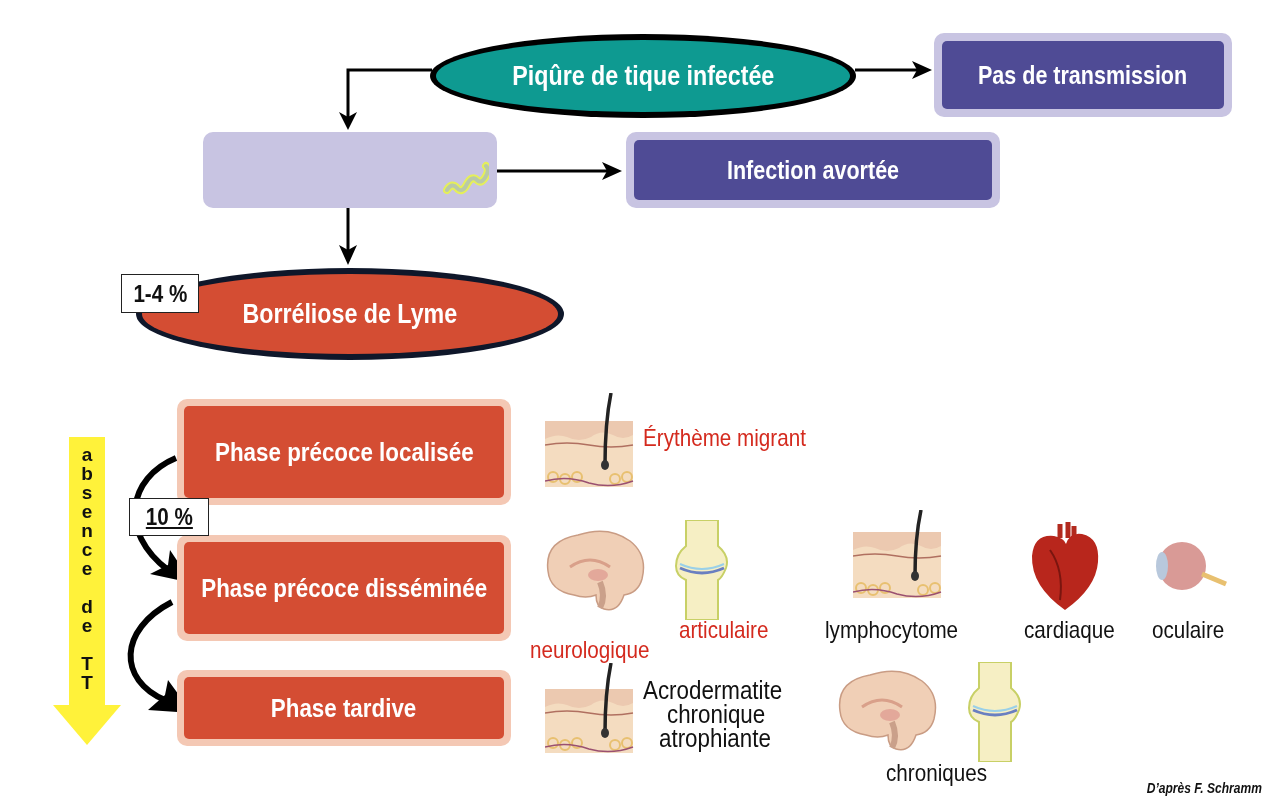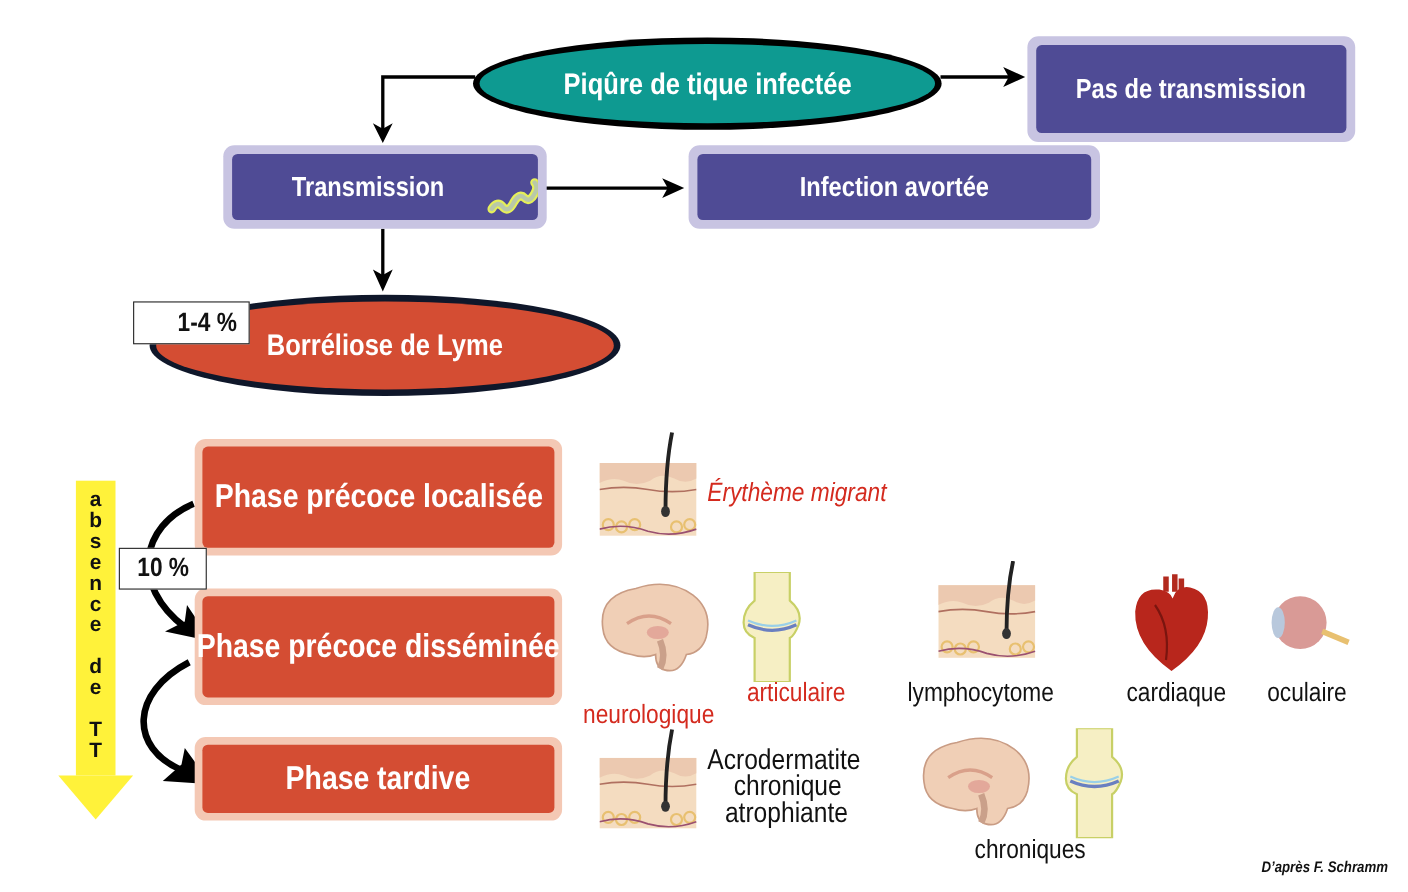--- a/index.html
+++ b/index.html
@@ -13,21 +13,21 @@
                  background:#4f4b95; border-radius:5px; color:#fff;
                  display:flex; align-items:center; justify-content:center;
                  font-weight:bold; font-size:25px; transform-origin:center; }
   .pbox .inner span { display:inline-block; transform:scaleX(0.86); }
 
   
   .rbox { position:absolute; background:#f4c8b4; border-radius:10px; }
   .rbox .inner { position:absolute; left:7px; top:7px; right:7px; bottom:7px;
                  background:#d44d33; border-radius:5px; color:#fff;
                  display:flex; align-items:center; justify-content:center;
-                 font-weight:bold; font-size:30px; }
+                 font-weight:bold; font-size:26px; }
   .rbox .inner span { display:inline-block; transform:scaleX(0.86); white-space:nowrap; }
 
   .ellipse { position:absolute; border-radius:50%; display:flex; align-items:center; justify-content:center; }
   .ellipse span { display:inline-block; transform:scaleX(0.86); white-space:nowrap; color:#fff; font-weight:bold; font-size:27px; }
 
   .pct { position:absolute; background:#fff; border:1.5px solid #222; font-weight:bold; font-size:24px; color:#111;
          display:flex; align-items:center; justify-content:center; }
   .pct span { display:inline-block; transform:scaleX(0.86); }
 
   .label { position:absolute; font-size:24px; white-space:nowrap; }
@@ -76,68 +76,65 @@
   <path d="M150,574 L192,583 L170,550 L168,565 z" fill="#000"></path>
   <path d="M172,602 C118,630 118,680 165,700" stroke="#000" stroke-width="6" fill="none"></path>
   <path d="M148,710 L192,713 L168,680 L165,695 z" fill="#000"></path>
 </svg>
 
 <div class="ellipse" style="left:430px; top:34px; width:426px; height:84px; background:#000000;">
   <div style="position:absolute; left:6px; top:6px; right:6px; bottom:6px; border-radius:50%; background:#0e9a91;"></div>
   <span style="position:relative;">Piqûre de tique infectée</span>
 </div>
 
-<div class="pbox" style="left:934px; top:33px; width:298px; height:96px;">
+<div class="pbox" style="left:934px; top:33px; width:298px; height:84px;">
   <div class="inner">
       <span>Pas de transmission</span>
     </div>
 </div>
 
 <div class="pbox" style="left:203px; top:132px; width:294px; height:76px;">
-  <div class="inner">
-    <span style="margin-right:30px;">Transmission</span>
-  </div>
   <svg class="abs" style="left:240px; top:28px;" width="46" height="36">
     <path d="M4,30 q5,-8 10,-2 q5,6 10,-4 q5,-9 10,-4 q5,5 10,-6 q2,-5 -1,-8" stroke="#e5ef5a" stroke-width="8" fill="none" stroke-linecap="round"></path>
     <path d="M4,30 q5,-8 10,-2 q5,6 10,-4 q5,-9 10,-4 q5,5 10,-6 q2,-5 -1,-8" stroke="#b9c9a8" stroke-width="4" fill="none" stroke-linecap="round"></path>
   </svg>
 </div>
 
 <div class="pbox" style="left:626px; top:132px; width:374px; height:76px;">
   <div class="inner">
       <span>Infection avortée</span>
     </div>
 </div>
 
 <div class="ellipse" style="left:136px; top:268px; width:428px; height:92px; background:#0f172a;">
   <div style="position:absolute; left:6px; top:6px; right:6px; bottom:6px; border-radius:50%; background:#d44d33;"></div>
   <span style="position:relative;">Borréliose de Lyme</span>
 </div>
 
-<div class="pct" style="left:121px; top:274px; width:76px; height:37px;padding-left:28px;">
+<div class="pct" style="left:121px; top:274px; width:76px; height:37px;">
   <span>1-4 %</span>
 </div>
 
 <div class="rbox" style="left:177px; top:399px; width:334px; height:106px;">
   <div class="inner">
       <span>Phase précoce localisée</span>
     </div>
 </div>
 <div class="rbox" style="left:177px; top:535px; width:334px; height:106px;">
   <div class="inner">
       <span>Phase précoce disséminée</span>
     </div>
 </div>
 <div class="rbox" style="left:177px; top:670px; width:334px; height:76px;">
   <div class="inner">
       <span>Phase tardive</span>
     </div>
 </div>
 
-<div class="pct" style="left:108px; top:498px; width:78px; height:36px;">
+<div class="pct" style="left:129px; top:498px; width:78px; height:36px;text-decoration:underline;">
   <span>10 %</span>
 </div>
 
 <div class="vtext">
   <div>a</div>
   <div>b</div>
   <div>s</div>
   <div>e</div>
   <div>n</div>
   <div>c</div>
@@ -158,21 +155,21 @@
     <circle cx="8" cy="84" r="5"></circle>
       <circle cx="20" cy="86" r="5"></circle>
       <circle cx="32" cy="84" r="5"></circle>
       <circle cx="70" cy="86" r="5"></circle>
       <circle cx="82" cy="84" r="5"></circle>
   </g>
   <path d="M0,88 q22,-6 44,2 q22,6 44,-2" stroke="#9a5070" stroke-width="1.5" fill="none"></path>
   <path d="M66,0 q-6,30 -6,72" stroke="#222" stroke-width="3.5" fill="none"></path>
   <ellipse cx="60" cy="72" rx="4" ry="5" fill="#333"></ellipse>
 </svg>
-<div class="label red" style="left:643px; top:434px;font-style:italic;">
+<div class="label red" style="left:643px; top:424px;">
   <span>Érythème migrant</span>
 </div>
 
 <svg class="abs" style="left:540px; top:527px;" width="110" height="90">
   <path d="M8,44 q-4,-30 30,-36 q30,-10 52,6 q18,14 12,38 q-4,14 -18,16 q-6,18 -20,14 q-8,-2 -8,-14 q-10,4 -22,0 q-24,-4 -26,-24 z" fill="#f0cfb6" stroke="#c99c84" stroke-width="1.5"></path>
   <path d="M30,40 q20,-14 40,0" stroke="#d9a08a" stroke-width="3" fill="none"></path>
   <ellipse cx="58" cy="48" rx="10" ry="6" fill="#e3a89a"></ellipse>
   <path d="M60,55 q6,14 0,26" stroke="#caa08a" stroke-width="6" fill="none"></path>
 </svg>
 

